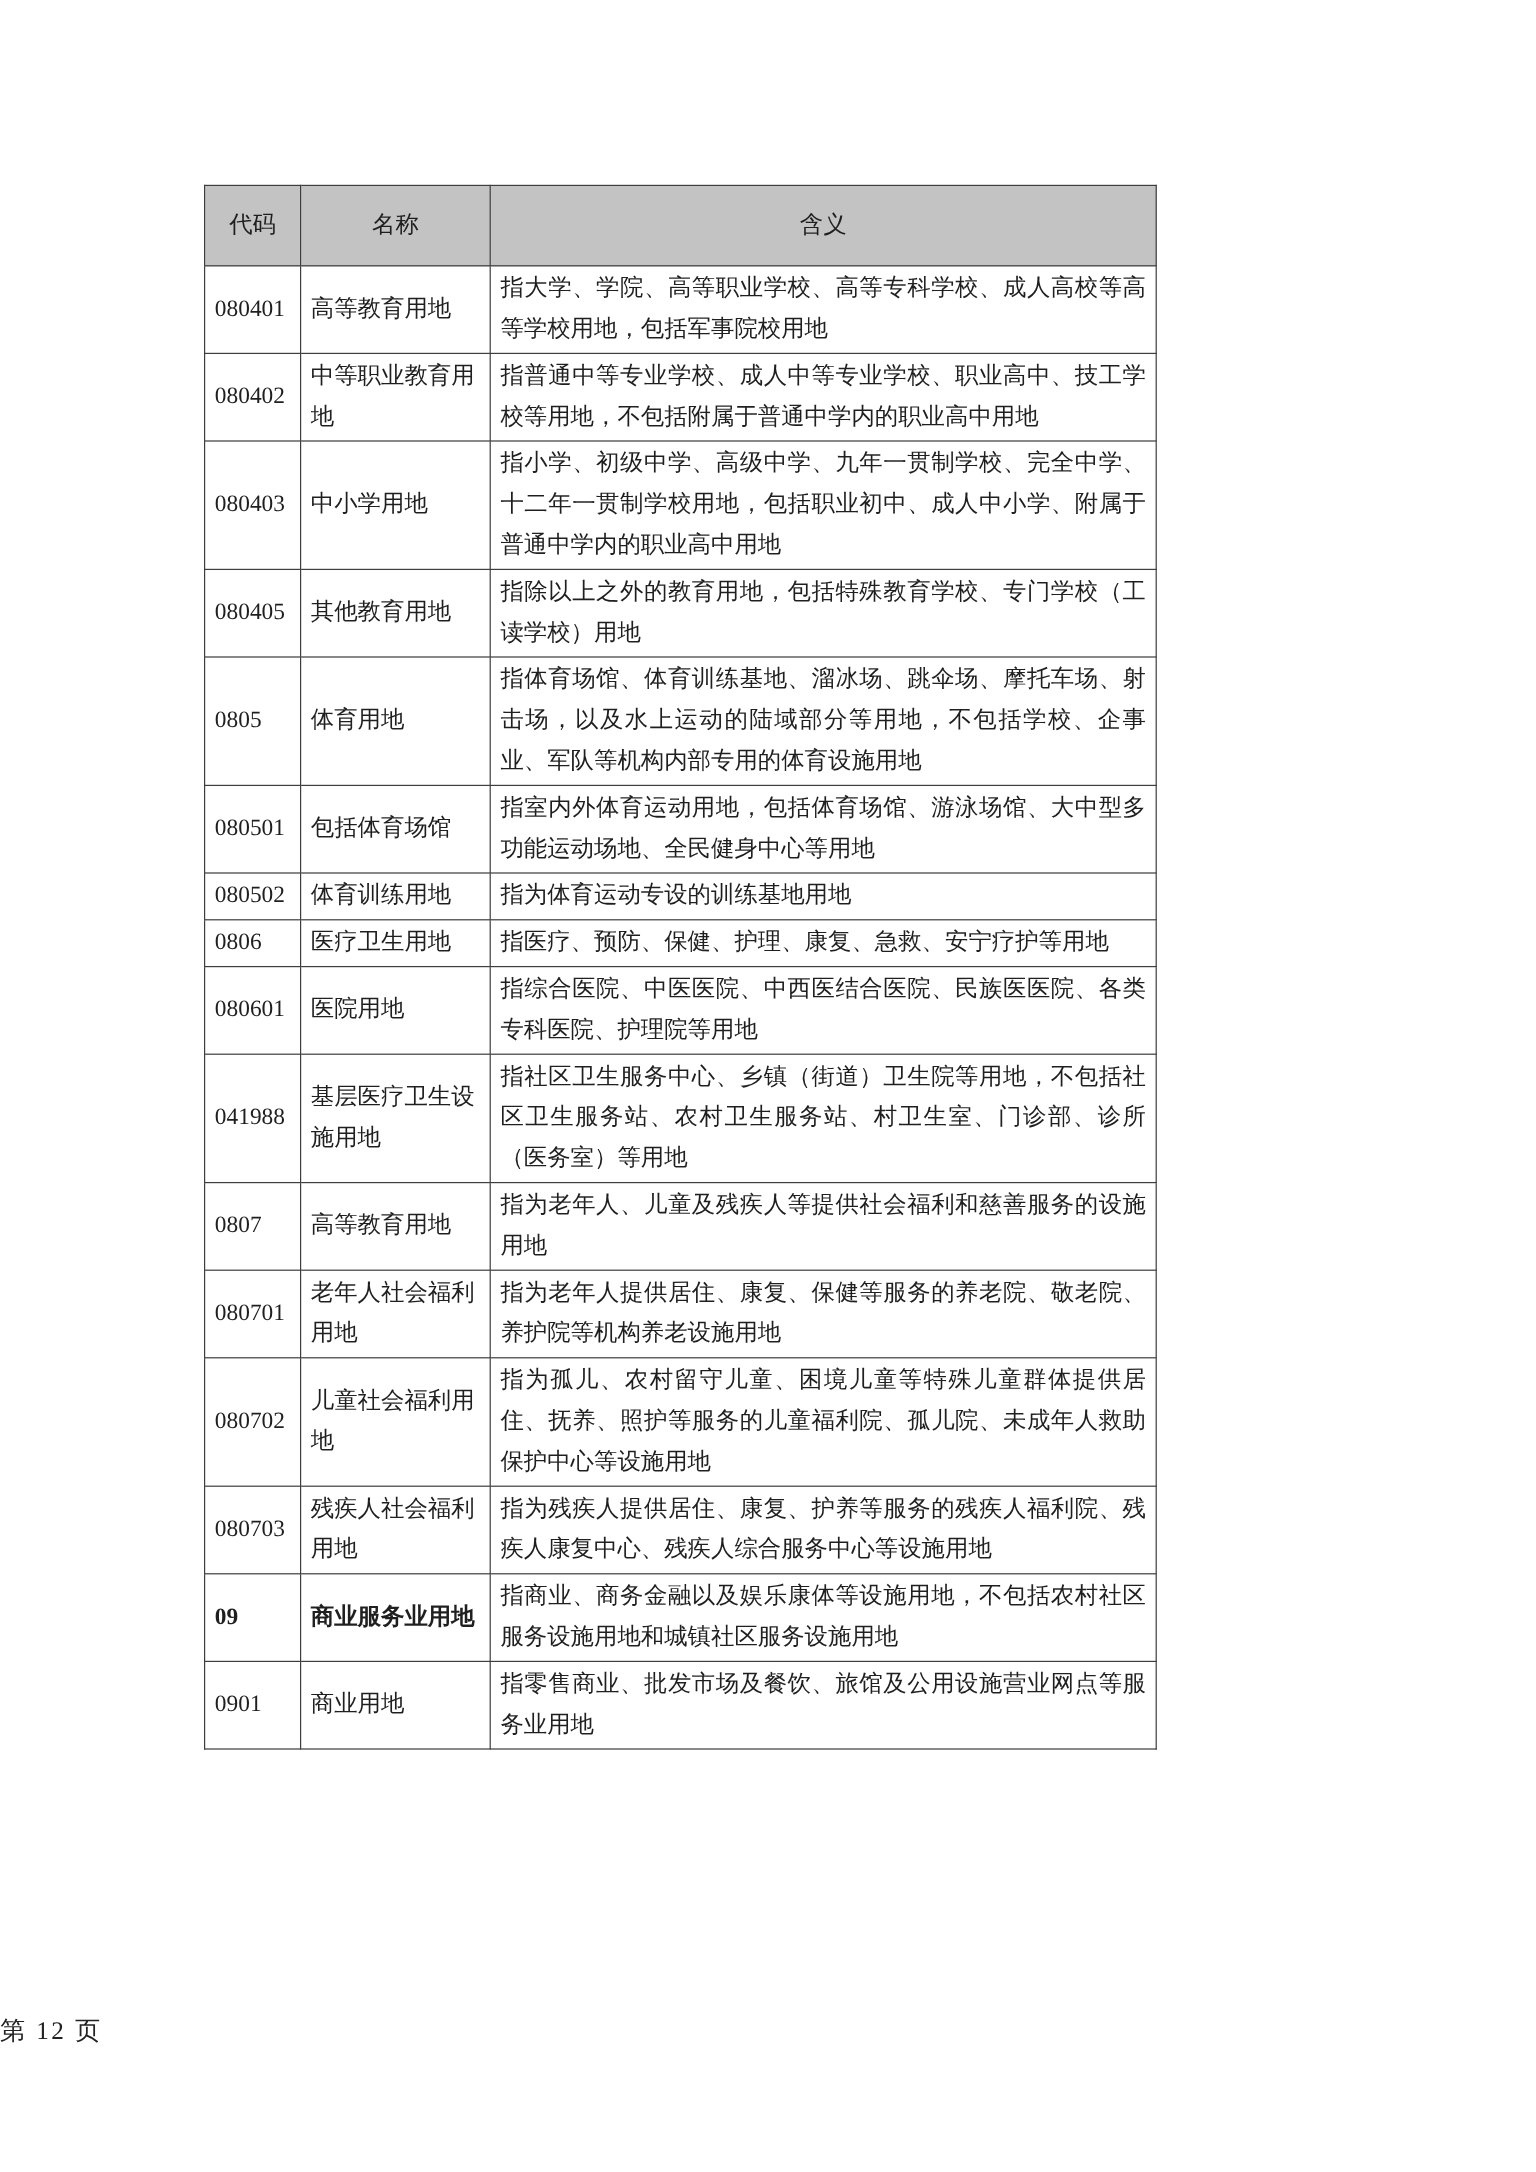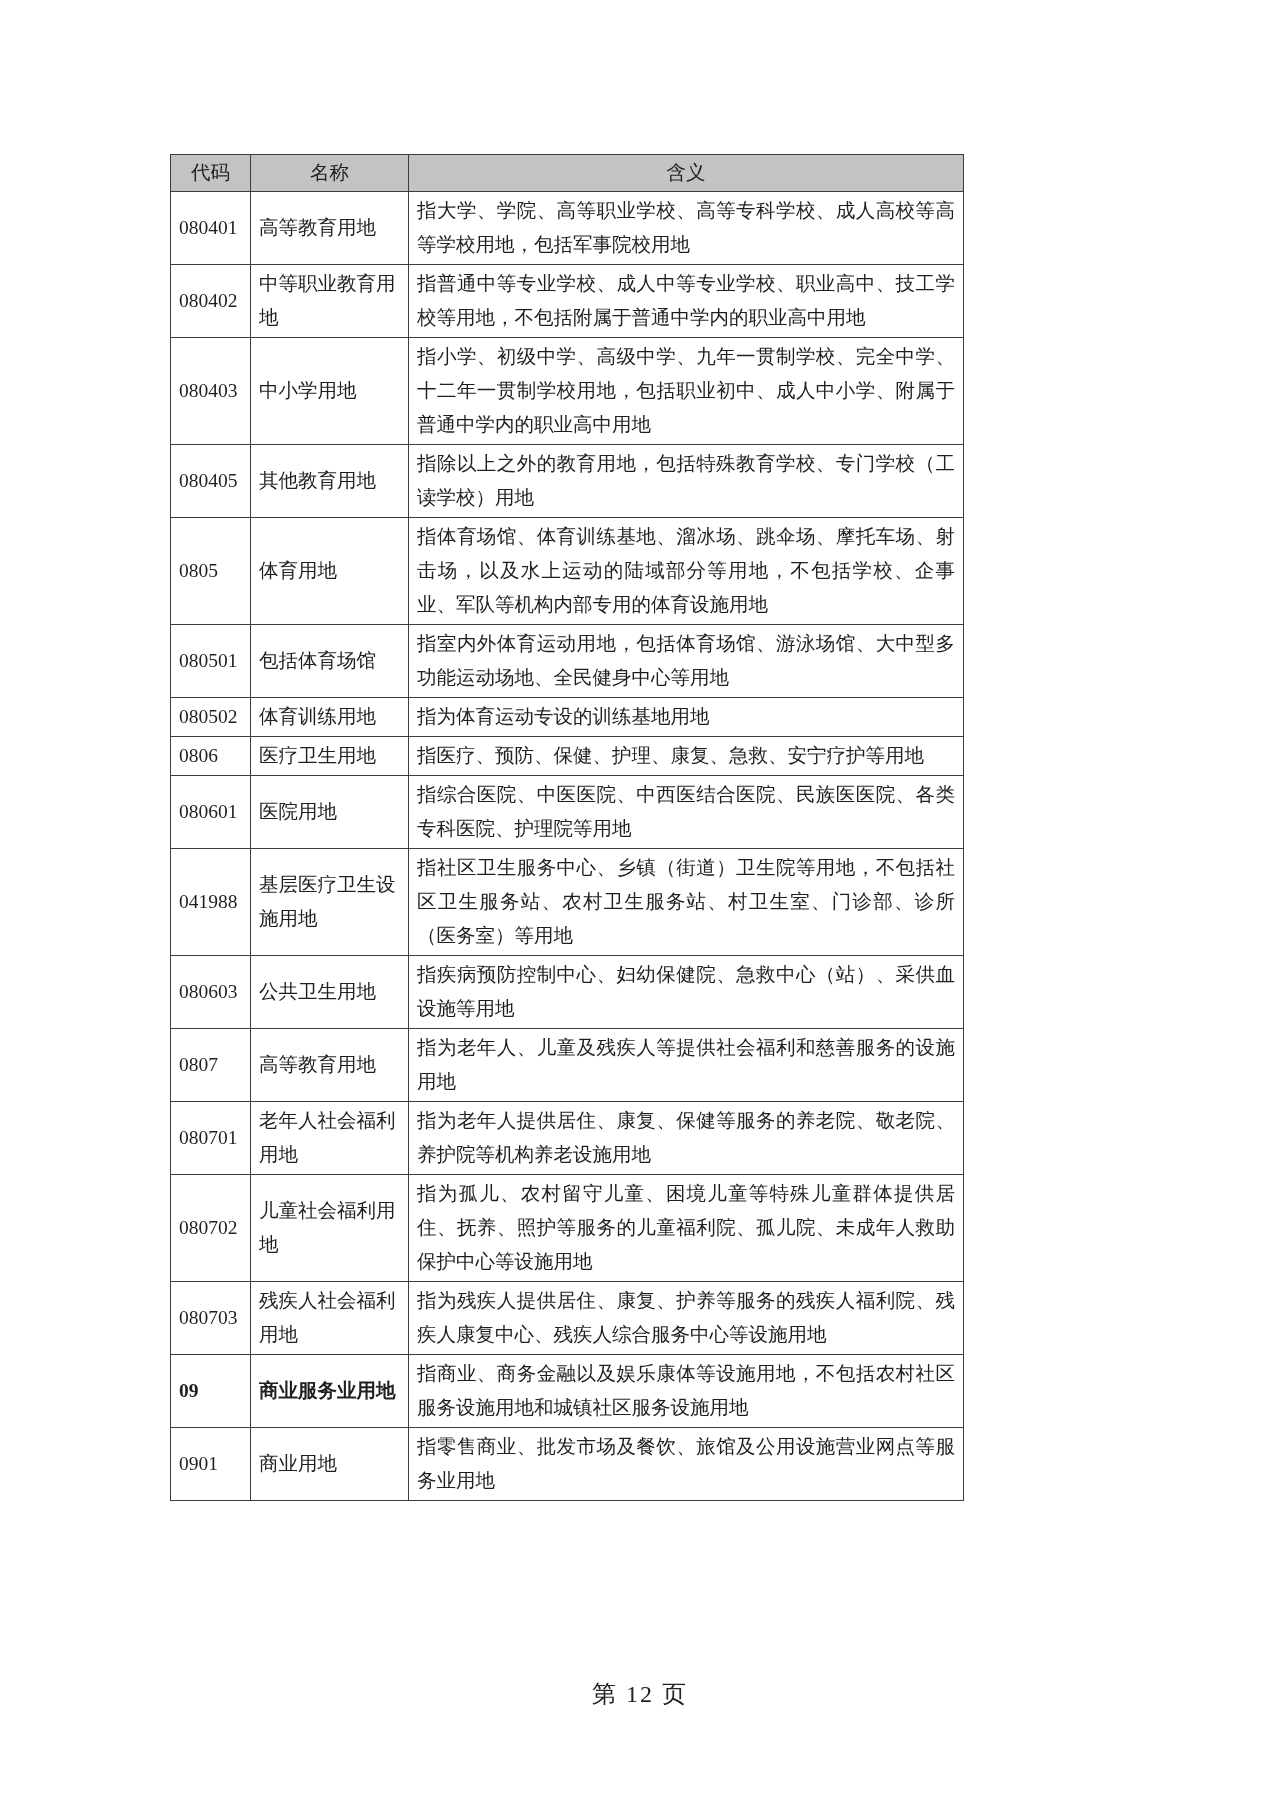--- a/index.html
+++ b/index.html
@@ -31,21 +31,21 @@
     vertical-align: middle;
     line-height: 34px;
     padding: 2px 8px;
     word-break: break-all;
   }
   table.landuse th {
     background: #c3c3c3;
     font-weight: normal;
     text-align: center;
     height: 34px;
-    padding: 1px 4px;
+    padding: 16px 4px;
   }
   col.c-code   { width: 80px; }
   col.c-name   { width: 158px; }
   col.c-mean   { width: auto; }
   td.code {
     text-align: left;
     padding-left: 10px;
   }
   td.name {
     text-align: left;
@@ -60,22 +60,22 @@
   tr.bold-row td.code,
   tr.bold-row td.name {
     font-weight: bold;
     margin-left: 44px;
   }
   .footer {
     position: absolute;
     top: 1678px;
     left: 0;
     width: 100%;
-    text-align: center;
-    font-size: 24px;
+    text-align: left;
+    font-size: 21px;
     letter-spacing: 2px;
     color: #222222;
   }
 </style>
 </head>
 <body>
 
 <div class="page">
 
   <table class="landuse">
@@ -136,25 +136,20 @@
           <td class="code">080601</td>
           <td class="name">医院用地</td>
           <td class="meaning">指综合医院、中医医院、中西医结合医院、民族医医院、各类专科医院、护理院等用地</td>
         </tr>
         <tr>
           <td class="code">041988</td>
           <td class="name">基层医疗卫生设施用地</td>
           <td class="meaning">指社区卫生服务中心、乡镇（街道）卫生院等用地，不包括社区卫生服务站、农村卫生服务站、村卫生室、门诊部、诊所（医务室）等用地</td>
         </tr>
         <tr>
-          <td class="code">080603</td>
-          <td class="name">公共卫生用地</td>
-          <td class="meaning">指疾病预防控制中心、妇幼保健院、急救中心（站）、采供血设施等用地</td>
-        </tr>
-        <tr>
           <td class="code">0807</td>
           <td class="name">高等教育用地</td>
           <td class="meaning">指为老年人、儿童及残疾人等提供社会福利和慈善服务的设施用地</td>
         </tr>
         <tr>
           <td class="code">080701</td>
           <td class="name">老年人社会福利用地</td>
           <td class="meaning">指为老年人提供居住、康复、保健等服务的养老院、敬老院、养护院等机构养老设施用地</td>
         </tr>
         <tr>

